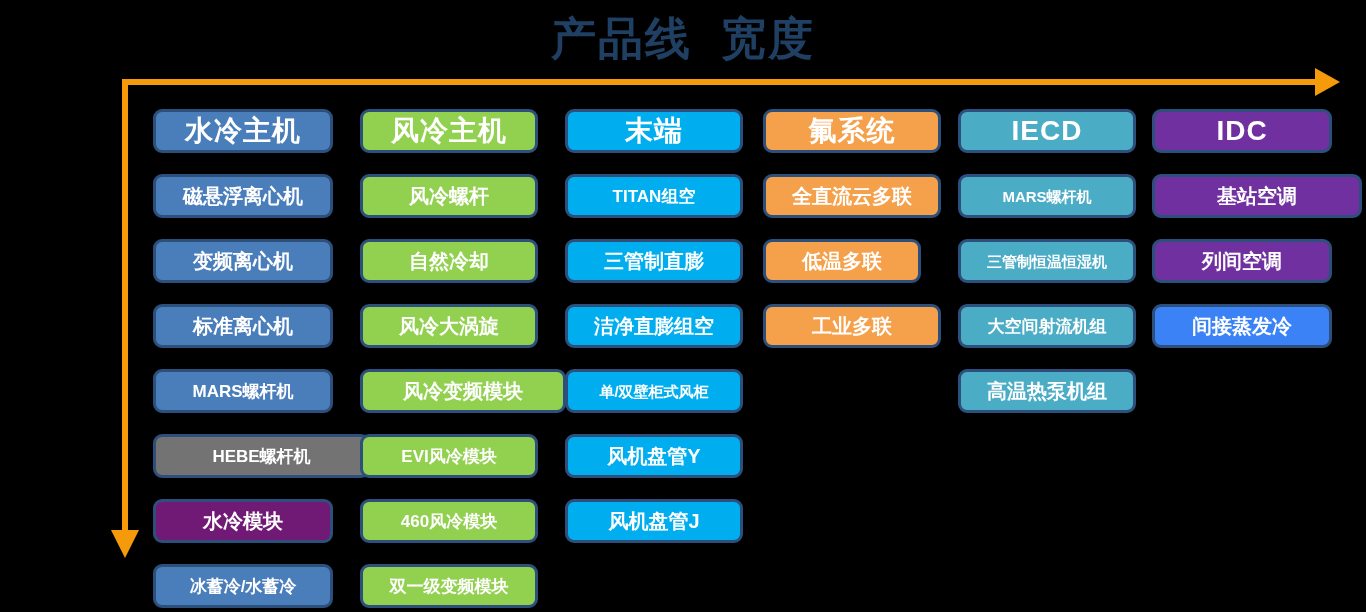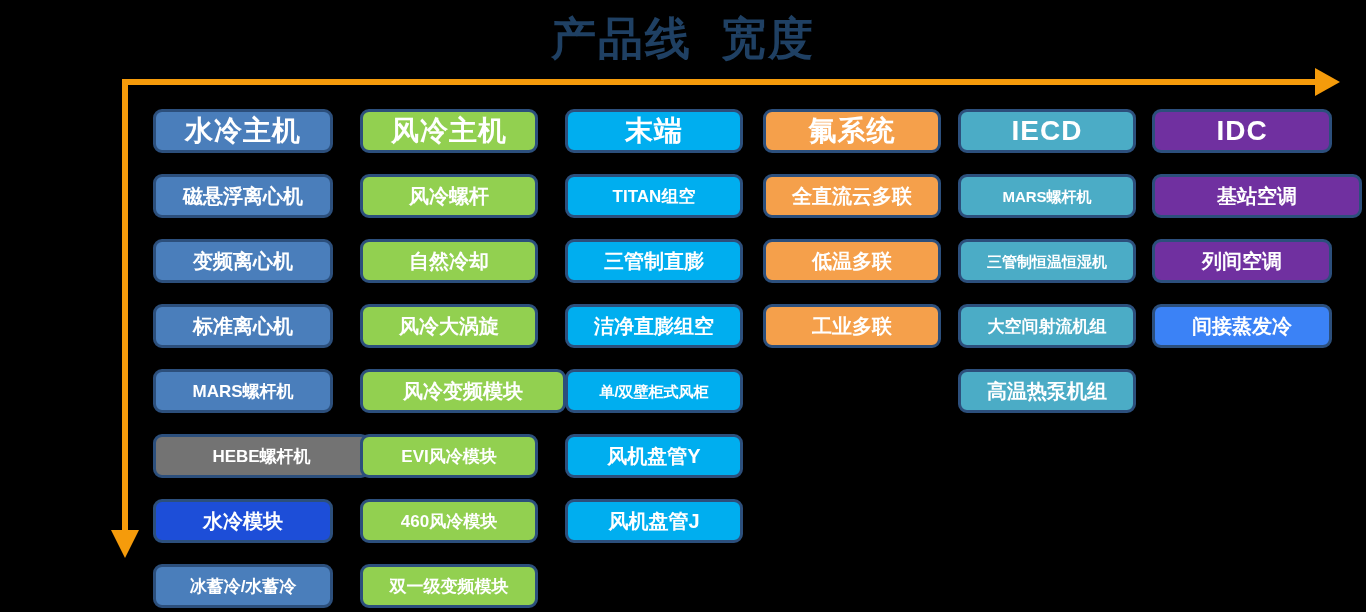--- a/index.html
+++ b/index.html
@@ -145,21 +145,21 @@
   <div id="axis-vertical-arrow"></div>
 
   <div id="matrix">
       <div class="column" style="left: 0px; width: 180px;">
         <div class="node header" style="width: 180px; top: 0px; background: rgb(74, 126, 187);">水冷主机</div>
         <div class="node item" style="width: 180px; top: 65px; background: rgb(74, 126, 187);">磁悬浮离心机</div>
         <div class="node item" style="width: 180px; top: 130px; background: rgb(74, 126, 187);">变频离心机</div>
         <div class="node item" style="width: 180px; top: 195px; background: rgb(74, 126, 187);">标准离心机</div>
         <div class="node item small" style="width: 180px; top: 260px; background: rgb(74, 126, 187);">MARS螺杆机</div>
         <div class="node item small" style="width: 217px; top: 325px; background: #737373;">HEBE螺杆机</div>
-        <div class="node item" style="width: 180px; top: 390px; background: #1d4ed8;">水冷模块</div>
+        <div class="node item" style="width: 180px; top: 390px; background: #701a75;">水冷模块</div>
         <div class="node item small" style="width: 180px; top: 455px; background: rgb(74, 126, 187);">冰蓄冷/水蓄冷</div>
       </div>
       <div class="column" style="left: 207px; width: 178px;">
         <div class="node header" style="width: 178px; top: 0px; background: rgb(146, 208, 80);">风冷主机</div>
         <div class="node item" style="width: 178px; top: 65px; background: rgb(146, 208, 80);">风冷螺杆</div>
         <div class="node item" style="width: 178px; top: 130px; background: rgb(146, 208, 80);">自然冷却</div>
         <div class="node item" style="width: 178px; top: 195px; background: rgb(146, 208, 80);">风冷大涡旋</div>
         <div class="node item" style="width: 206px; top: 260px; background: rgb(146, 208, 80);">风冷变频模块</div>
         <div class="node item small" style="width: 178px; top: 325px; background: rgb(146, 208, 80);">EVI风冷模块</div>
         <div class="node item small" style="width: 178px; top: 390px; background: rgb(146, 208, 80);">460风冷模块</div>
@@ -170,21 +170,21 @@
         <div class="node item small" style="width: 178px; top: 65px; background: rgb(0, 174, 239);">TITAN组空</div>
         <div class="node item" style="width: 178px; top: 130px; background: rgb(0, 174, 239);">三管制直膨</div>
         <div class="node item" style="width: 178px; top: 195px; background: rgb(0, 174, 239);">洁净直膨组空</div>
         <div class="node item tiny" style="width: 178px; top: 260px; background: rgb(0, 174, 239);">单/双壁柜式风柜</div>
         <div class="node item" style="width: 178px; top: 325px; background: rgb(0, 174, 239);">风机盘管Y</div>
         <div class="node item" style="width: 178px; top: 390px; background: rgb(0, 174, 239);">风机盘管J</div>
       </div>
       <div class="column" style="left: 610px; width: 178px;">
         <div class="node header" style="width: 178px; top: 0px; background: rgb(245, 160, 75);">氟系统</div>
         <div class="node item" style="width: 178px; top: 65px; background: rgb(245, 160, 75);">全直流云多联</div>
-        <div class="node item" style="width: 178px; top: 130px; background: rgb(245, 160, 75); border-radius: 9px;">低温多联</div>
+        <div class="node item" style="width: 158px; top: 130px; background: rgb(245, 160, 75); border-radius: 9px;">低温多联</div>
         <div class="node item" style="width: 178px; top: 195px; background: rgb(245, 160, 75);">工业多联</div>
       </div>
       <div class="column" style="left: 805px; width: 178px;">
         <div class="node header" style="width: 178px; top: 0px; background: rgb(75, 172, 198);">IECD</div>
         <div class="node item tiny" style="width: 178px; top: 65px; background: rgb(75, 172, 198);">MARS螺杆机</div>
         <div class="node item tiny" style="width: 178px; top: 130px; background: rgb(75, 172, 198);">三管制恒温恒湿机</div>
         <div class="node item small" style="width: 178px; top: 195px; background: rgb(75, 172, 198);">大空间射流机组</div>
         <div class="node item" style="width: 178px; top: 260px; background: rgb(75, 172, 198);">高温热泵机组</div>
       </div>
       <div class="column" style="left: 999px; width: 180px;">

